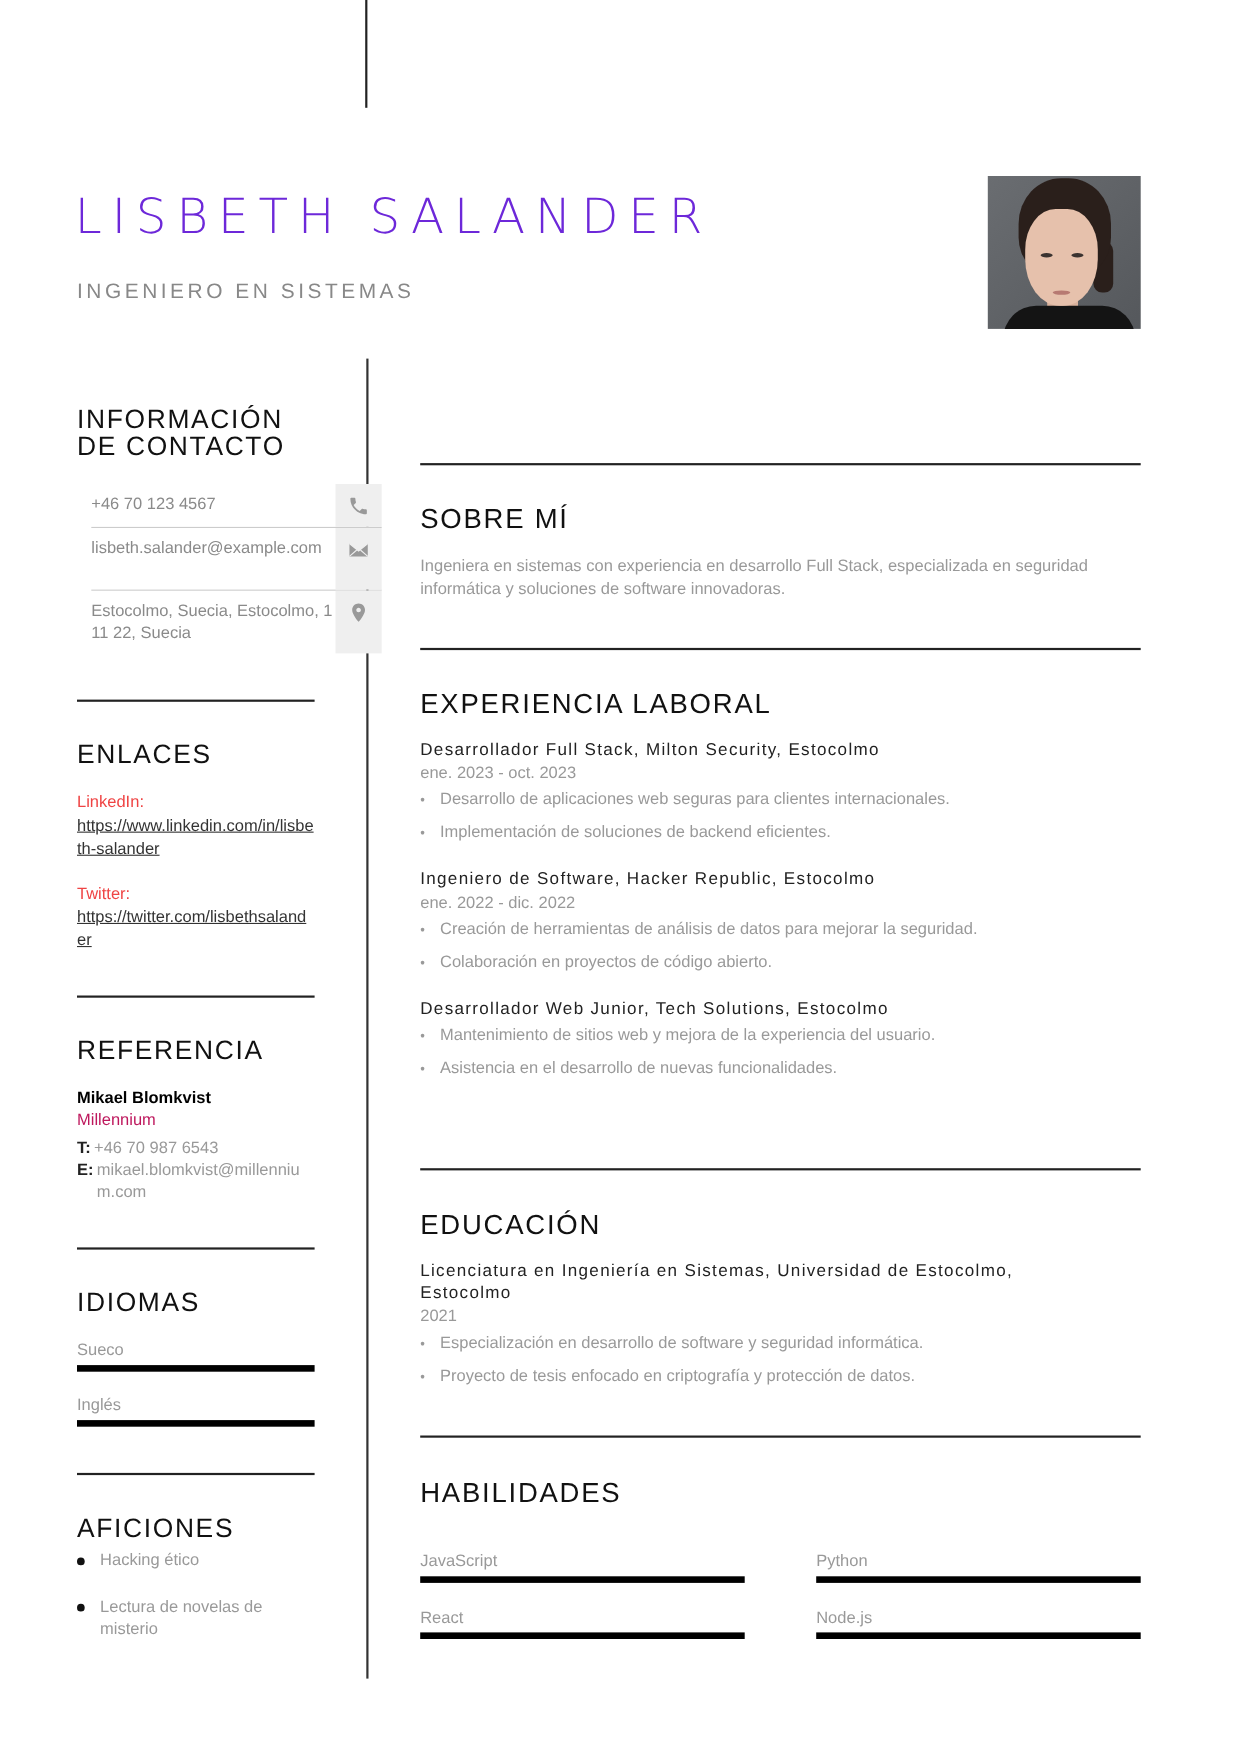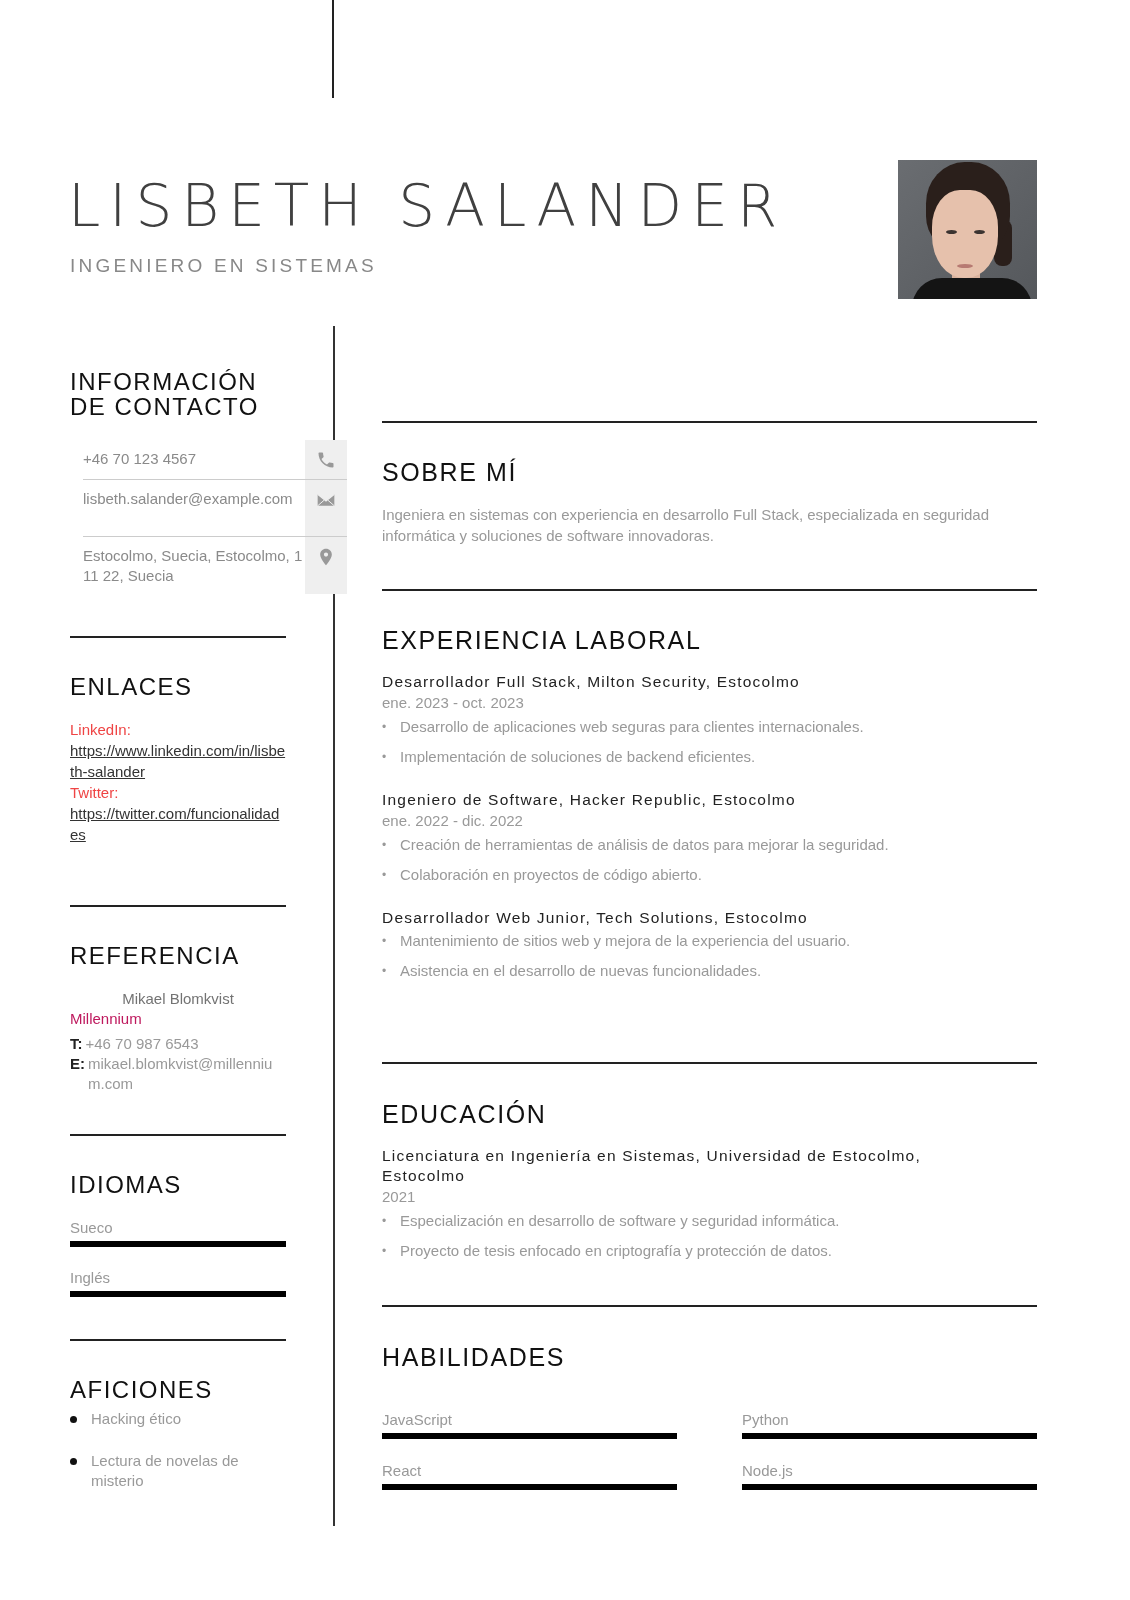--- a/index.html
+++ b/index.html
@@ -2,21 +2,21 @@
 <html><head>
 <meta charset="utf-8">
 <style>
   * { box-sizing: border-box; margin: 0; padding: 0; }
   html, body { width: 1130px; height: 1600px; background: #ffffff; overflow: hidden; }
   body { position: relative; font-family: "Liberation Sans", sans-serif; color: #222; }
 
   .top-line { position: absolute; left: 332px; top: 0; width: 2px; height: 98px; background: #222; }
   .side-line { position: absolute; left: 333px; top: 326px; width: 2px; height: 1200px; background: #333; }
 
-  .name { position: absolute; left: 68px; top: 172px; font-size: 58px; letter-spacing: 9px; font-weight: 400; color: #404040; white-space: nowrap; font-family: "DejaVu Sans", sans-serif; font-weight: 200; }
+  .name { position: absolute; left: 68px; top: 172px; font-size: 44px; letter-spacing: 9px; font-weight: 400; color: #6d28d9; white-space: nowrap; font-family: "DejaVu Sans", sans-serif; font-weight: 200; }
   .title { position: absolute; left: 70px; top: 255px; font-size: 19px; letter-spacing: 3.2px; color: #888; white-space: nowrap; }
 
   .photo { position: absolute; left: 898px; top: 160px; width: 139px; height: 139px; background: linear-gradient(135deg, #6a6d71 0%, #55585c 100%); overflow: hidden; }
   .photo .hair { position: absolute; left: 28px; top: 2px; width: 84px; height: 90px; background: #2a1f1b; border-radius: 46% 46% 40% 40%; }
   .photo .pony { position: absolute; left: 96px; top: 60px; width: 18px; height: 46px; background: #2a1f1b; border-radius: 8px; }
   .photo .face { position: absolute; left: 34px; top: 30px; width: 66px; height: 88px; background: #e6c1ac; border-radius: 42% 42% 48% 48%; }
   .photo .eye { position: absolute; top: 70px; width: 11px; height: 4px; background: #3b3330; border-radius: 50%; }
   .photo .lips { position: absolute; left: 59px; top: 104px; width: 16px; height: 4px; background: #b77a72; border-radius: 50%; }
   .photo .jacket { position: absolute; left: 14px; top: 118px; width: 120px; height: 40px; background: #141414; border-radius: 30px 30px 0 0; }
   .photo .neck { position: absolute; left: 54px; top: 108px; width: 28px; height: 20px; background: #d9b29d; }
@@ -29,21 +29,21 @@
   .contact { position: absolute; left: 83px; top: 440px; width: 264px; }
   .contact-row { position: relative; display: flex; border-bottom: 1px solid #ccc; }
   .contact-row:last-child { border-bottom: none; }
   .contact-text { width: 222px; font-size: 15px; color: #8a8a8a; line-height: 20px; word-break: break-all; }
   .contact-icon { position: absolute; left: 222px; top: 0; bottom: 0; width: 42px; background: #efefef; display: flex; align-items: flex-start; justify-content: center; padding-top: 10px; }
   .contact-icon svg { width: 20px; height: 20px; fill: #999; }
 
   .link-label { font-size: 15px; color: #ef4444; line-height: 21px; }
   .link-url { font-size: 15px; color: #333; line-height: 21px; text-decoration: underline; word-break: break-all; display: block; }
 
-  .ref-name { font-size: 15px; font-weight: normal; color: #737373; line-height: 20px; text-align: center; }
+  .ref-name { font-size: 15px; font-weight: bold; color: #000000; line-height: 20px; }
   .ref-company { font-size: 15px; color: #be185d; line-height: 20px; }
   .ref-line { font-size: 15px; line-height: 20px; color: #999; display: flex; }
   .ref-line b { color: #222; font-weight: bold; margin-right: 3px; white-space: nowrap; }
   .ref-line span.val { word-break: break-all; }
 
   .lang-label { font-size: 15px; color: #999; line-height: 20px; }
   .bar { height: 6px; background: #000; margin-top: 3px; }
 
   .hobby { display: flex; font-size: 15px; color: #999; line-height: 20px; margin-bottom: 22px; }
   .hobby .dot { width: 7px; height: 7px; border-radius: 50%; background: #111; margin: 7px 14px 0 0; flex: none; }
@@ -115,23 +115,23 @@
 </div>
 
 <div class="divider-left" style="top:636px"></div>
 
 <div class="left" style="top:674px">
   <div class="h-left">ENLACES</div>
   <div style="margin-top:20px">
     <div class="link-label">LinkedIn:</div>
     <a class="link-url">https://www.linkedin.com/in/lisbeth-salander</a>
   </div>
-  <div style="">
+  <div style="margin-top:20px">
     <div class="link-label">Twitter:</div>
-    <a class="link-url">https://twitter.com/funcionalidades</a>
+    <a class="link-url">https://twitter.com/lisbethsalander</a>
   </div>
 </div>
 
 <div class="divider-left" style="top:905px"></div>
 
 <div class="left" style="top:943px">
   <div class="h-left">REFERENCIA</div>
   <div style="margin-top:21px">
     <div class="ref-name">Mikael Blomkvist</div>
     <div class="ref-company">Millennium</div>

